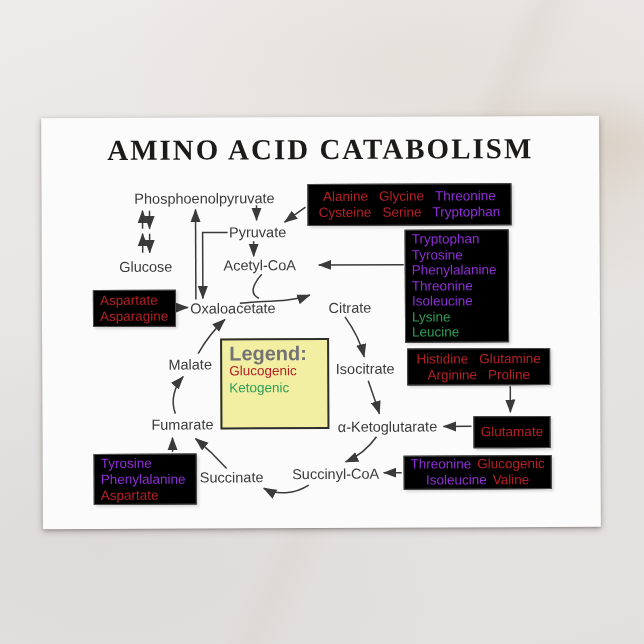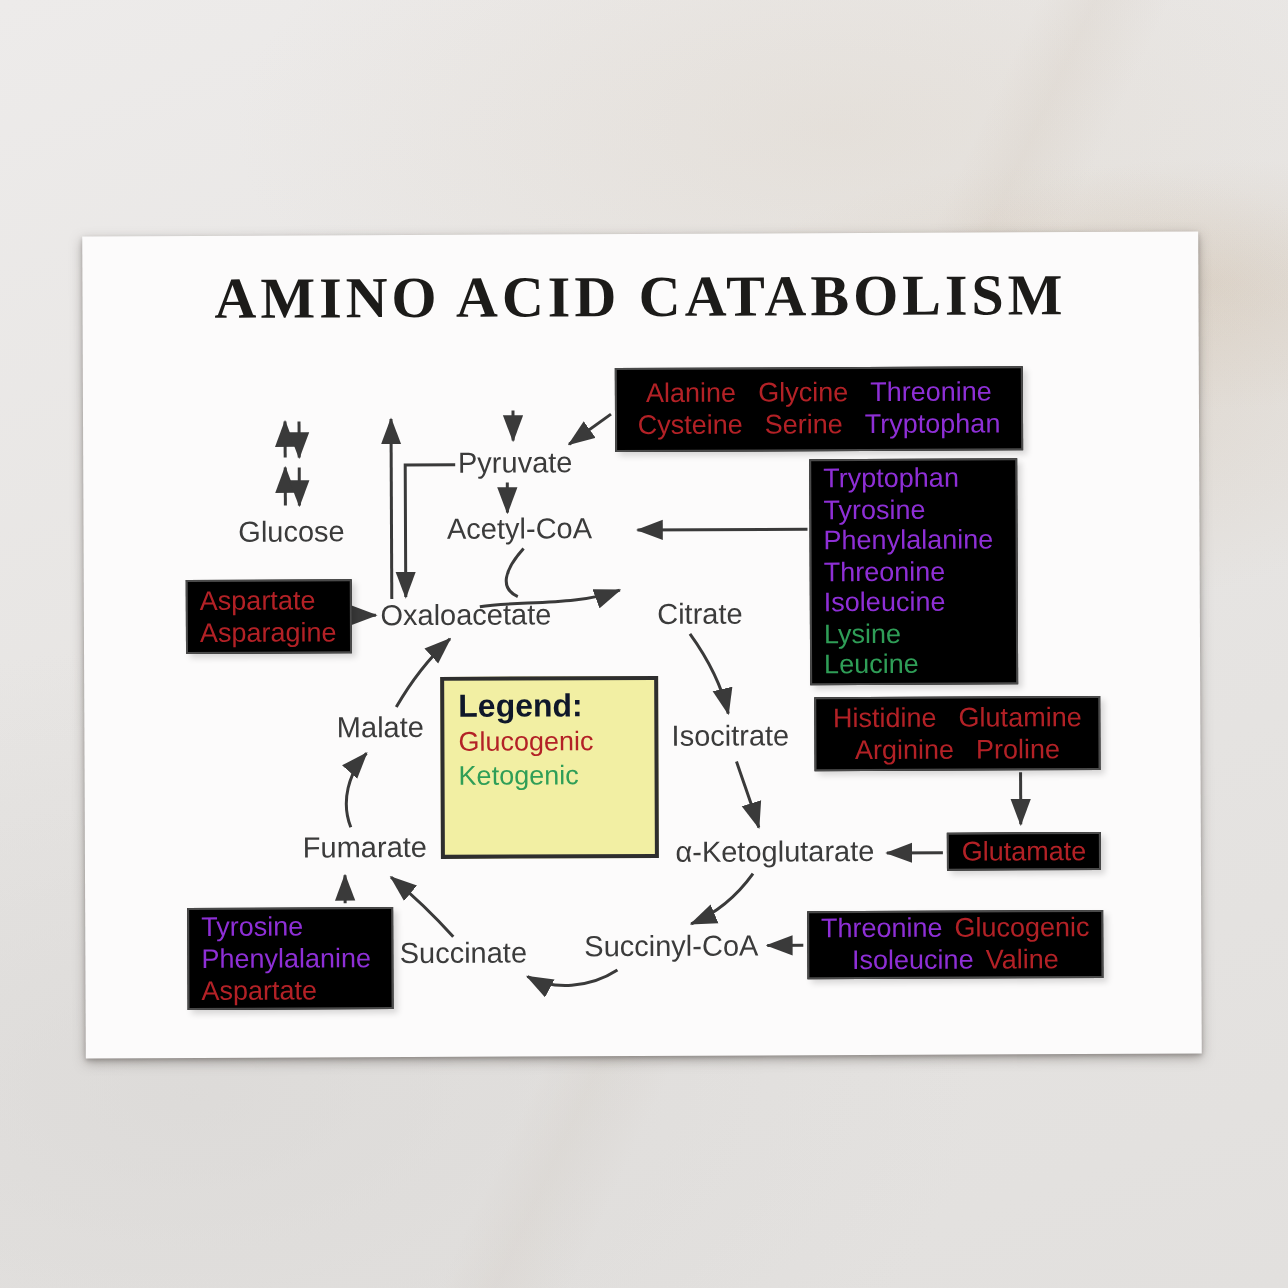--- a/index.html
+++ b/index.html
@@ -49,21 +49,21 @@
   .aa-box.compact{line-height:15.6px;}
   .cat-glucogenic{color:var(--glucogenic,#b32126);}
   .cat-ketogenic{color:var(--ketogenic,#2f9e57);}
   .cat-both{color:var(--both,#8e2fd6);}
   .legend{
     position:absolute;box-sizing:border-box;
     background:var(--legend_bg,#f2efa3);
     border:2px solid #2e2e2e;
     padding:5px 7px;font-size:13.5px;line-height:17px;
   }
-  .legend-title{font-weight:700;color:#0f172a;font-size:16px;}
+  .legend-title{font-weight:700;color:#737373;font-size:20px;}
   .legend-entry{white-space:normal;}
   .legend-entry.cat-both{margin-top:5px;}
 </style>
 </head>
 <body>
 
 <div class="bg">
   <div class="card">
 
     <div class="title">AMINO ACID CATABOLISM</div>
@@ -113,20 +113,21 @@
 
       <path class="ln" d="M184,351 C176,342 165,331 153,321" marker-end="url(#ah)"></path>
 
       <path class="ln" d="M130,334 L130,320" marker-end="url(#ah)"></path>
 
       <path class="ln" d="M133,296 C128,283 132,269 141,259" marker-end="url(#ah)"></path>
 
       <path class="ln" d="M156,236 C163,224 172,212 183,202" marker-end="url(#ah)"></path>
     </svg>
 
+    <div class="node" style="left:163px;top:81px;">Phosphoenolpyruvate</div>
     <div class="node" style="left:104px;top:149px;">Glucose</div>
     <div class="node" style="left:216px;top:115px;">Pyruvate</div>
     <div class="node" style="left:218px;top:148px;">Acetyl-CoA</div>
     <div class="node" style="left:191px;top:191px;">Oxaloacetate</div>
     <div class="node" style="left:308px;top:191px;">Citrate</div>
     <div class="node" style="left:323px;top:252px;">Isocitrate</div>
     <div class="node" style="left:345px;top:310px;">α-Ketoglutarate</div>
     <div class="node" style="left:293px;top:357px;">Succinyl-CoA</div>
     <div class="node" style="left:189px;top:360px;">Succinate</div>
     <div class="node" style="left:140px;top:307px;">Fumarate</div>
@@ -170,21 +171,21 @@
     <div class="aa-box" style="left:365px;top:232px;width:143px;height:37px;">
         <div class="aa-row">
           <span class="cat-glucogenic">Histidine</span>
           <span class="cat-glucogenic">Glutamine</span>
         </div>
         <div class="aa-row">
           <span class="cat-glucogenic">Arginine</span>
           <span class="cat-glucogenic">Proline</span>
         </div>
       </div>
-    <div class="aa-box" style="left:431px;top:300px;width:77px;height:19px;">
+    <div class="aa-box" style="left:431px;top:300px;width:77px;height:32px;">
         <div class="aa-row">
           <span class="cat-glucogenic">Glutamate</span>
         </div>
       </div>
     <div class="aa-box tight" style="left:361px;top:339px;width:148px;height:34px;">
         <div class="aa-row">
           <span class="cat-both">Threonine</span>
           <span class="cat-glucogenic">Glucogenic</span>
         </div>
         <div class="aa-row">

